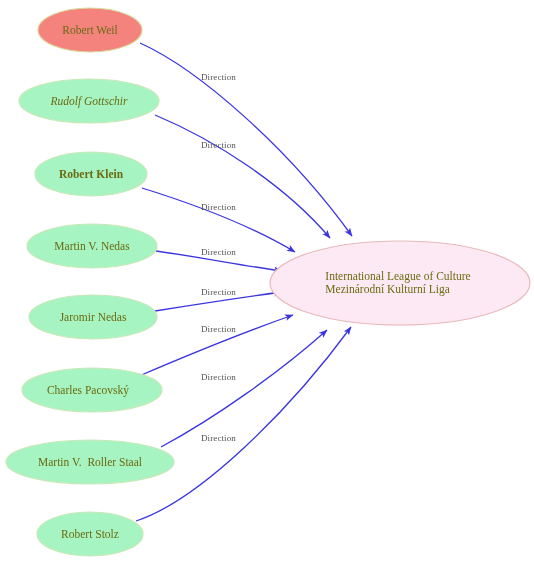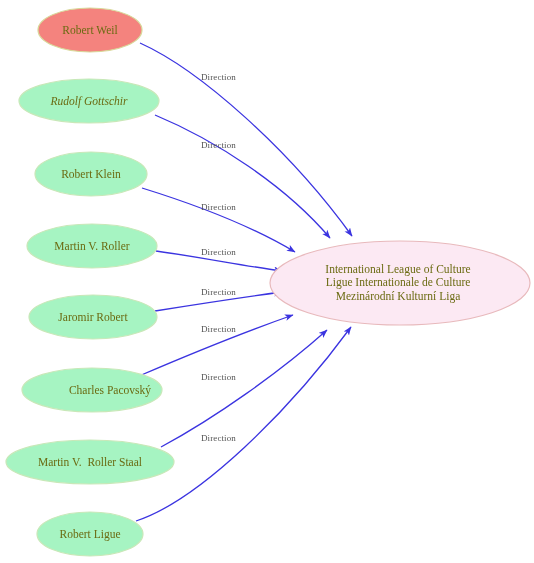--- a/index.html
+++ b/index.html
@@ -20,21 +20,20 @@
     left: 0;
     top: 0;
     width: 534px;
     height: 563px;
   }
   .node-ellipse-text {
     position: absolute;
     display: flex;
     align-items: center;
     justify-content: center;
-    text-align: center;
     color: #6b6b12;
     font-family: "Liberation Serif", "DejaVu Serif", serif;
     font-size: 11.5px;
     line-height: 12.5px;
     pointer-events: none;
     white-space: pre;
   }
   .edge-label {
     position: absolute;
     color: #555555;
@@ -76,29 +75,29 @@
         <ellipse cx="91" cy="174" rx="56" ry="22" fill="#a6f4c2" stroke="#c8e8b8" stroke-width="1.2"></ellipse>
         <ellipse cx="92" cy="246" rx="65" ry="22" fill="#a6f4c2" stroke="#c8e8b8" stroke-width="1.2"></ellipse>
         <ellipse cx="93" cy="317" rx="64" ry="22" fill="#a6f4c2" stroke="#c8e8b8" stroke-width="1.2"></ellipse>
         <ellipse cx="92" cy="390" rx="70" ry="22" fill="#a6f4c2" stroke="#c8e8b8" stroke-width="1.2"></ellipse>
         <ellipse cx="90" cy="462" rx="84" ry="22" fill="#a6f4c2" stroke="#c8e8b8" stroke-width="1.2"></ellipse>
         <ellipse cx="90" cy="534" rx="53" ry="22" fill="#a6f4c2" stroke="#c8e8b8" stroke-width="1.2"></ellipse>
       </g>
   </svg>
 
   <div id="node-labels-layer">
-      <div class="node-ellipse-text center-node-text" style="left: 268px; top: 241px; width: 260px; height: 84px; color: rgb(107, 107, 18);"><div><div>International League of Culture</div><div>Ligue Internationale de Culture</div><div>Mezinárodní Kulturní Liga</div></div></div>
+      <div class="node-ellipse-text center-node-text" style="left: 268px; top: 241px; width: 260px; height: 84px; color: rgb(107, 107, 18);"><div><div>International League of Culture</div><div>Mezinárodní Kulturní Liga</div></div></div>
       <div class="node-ellipse-text" style="left: 38px; top: 8px; width: 104px; height: 44px; color: rgb(107, 107, 18);">Robert Weil</div>
       <div class="node-ellipse-text" style="left: 19px; top: 79px; width: 140px; height: 44px; color: rgb(107, 107, 18); font-style: italic;">Rudolf Gottschir</div>
-      <div class="node-ellipse-text" style="left: 35px; top: 152px; width: 112px; height: 44px; color: rgb(107, 107, 18);">Robert Klein</div>
-      <div class="node-ellipse-text" style="left: 27px; top: 224px; width: 130px; height: 44px; color: rgb(107, 107, 18);">Martin V. Roller</div>
-      <div class="node-ellipse-text" style="left: 29px; top: 295px; width: 128px; height: 44px; color: rgb(107, 107, 18);">Jaromir Robert</div>
-      <div class="node-ellipse-text" style="left: 40px; top: 368px; width: 140px; height: 44px; color: rgb(107, 107, 18);">Charles Pacovský</div>
+      <div class="node-ellipse-text" style="left: 35px; top: 152px; width: 112px; height: 44px; color: rgb(107, 107, 18); font-weight: bold;">Robert Klein</div>
+      <div class="node-ellipse-text" style="left: 27px; top: 224px; width: 130px; height: 44px; color: rgb(107, 107, 18);">Martin V. Nedas</div>
+      <div class="node-ellipse-text" style="left: 29px; top: 295px; width: 128px; height: 44px; color: rgb(107, 107, 18);">Jaromir Nedas</div>
+      <div class="node-ellipse-text" style="left: 18px; top: 368px; width: 140px; height: 44px; color: rgb(107, 107, 18);">Charles Pacovský</div>
       <div class="node-ellipse-text" style="left: 6px; top: 440px; width: 168px; height: 44px; color: rgb(107, 107, 18); font-family: Liberation Serif, serif;">Martin V.  Roller Staal</div>
-      <div class="node-ellipse-text" style="left: 37px; top: 512px; width: 106px; height: 44px; color: rgb(107, 107, 18);">Robert Ligue</div>
+      <div class="node-ellipse-text" style="left: 37px; top: 512px; width: 106px; height: 44px; color: rgb(107, 107, 18);">Robert Stolz</div>
     </div>
   <div id="edge-labels-layer">
       <div class="edge-label" style="left: 201px; top: 72px; color: rgb(85, 85, 85);">Direction</div>
       <div class="edge-label" style="left: 201px; top: 140px; color: rgb(85, 85, 85);">Direction</div>
       <div class="edge-label" style="left: 201px; top: 202px; color: rgb(85, 85, 85);">Direction</div>
       <div class="edge-label" style="left: 201px; top: 247px; color: rgb(85, 85, 85);">Direction</div>
       <div class="edge-label" style="left: 201px; top: 287px; color: rgb(85, 85, 85);">Direction</div>
       <div class="edge-label" style="left: 201px; top: 324px; color: rgb(85, 85, 85);">Direction</div>
       <div class="edge-label" style="left: 201px; top: 372px; color: rgb(85, 85, 85);">Direction</div>
       <div class="edge-label" style="left: 201px; top: 433px; color: rgb(85, 85, 85);">Direction</div>

